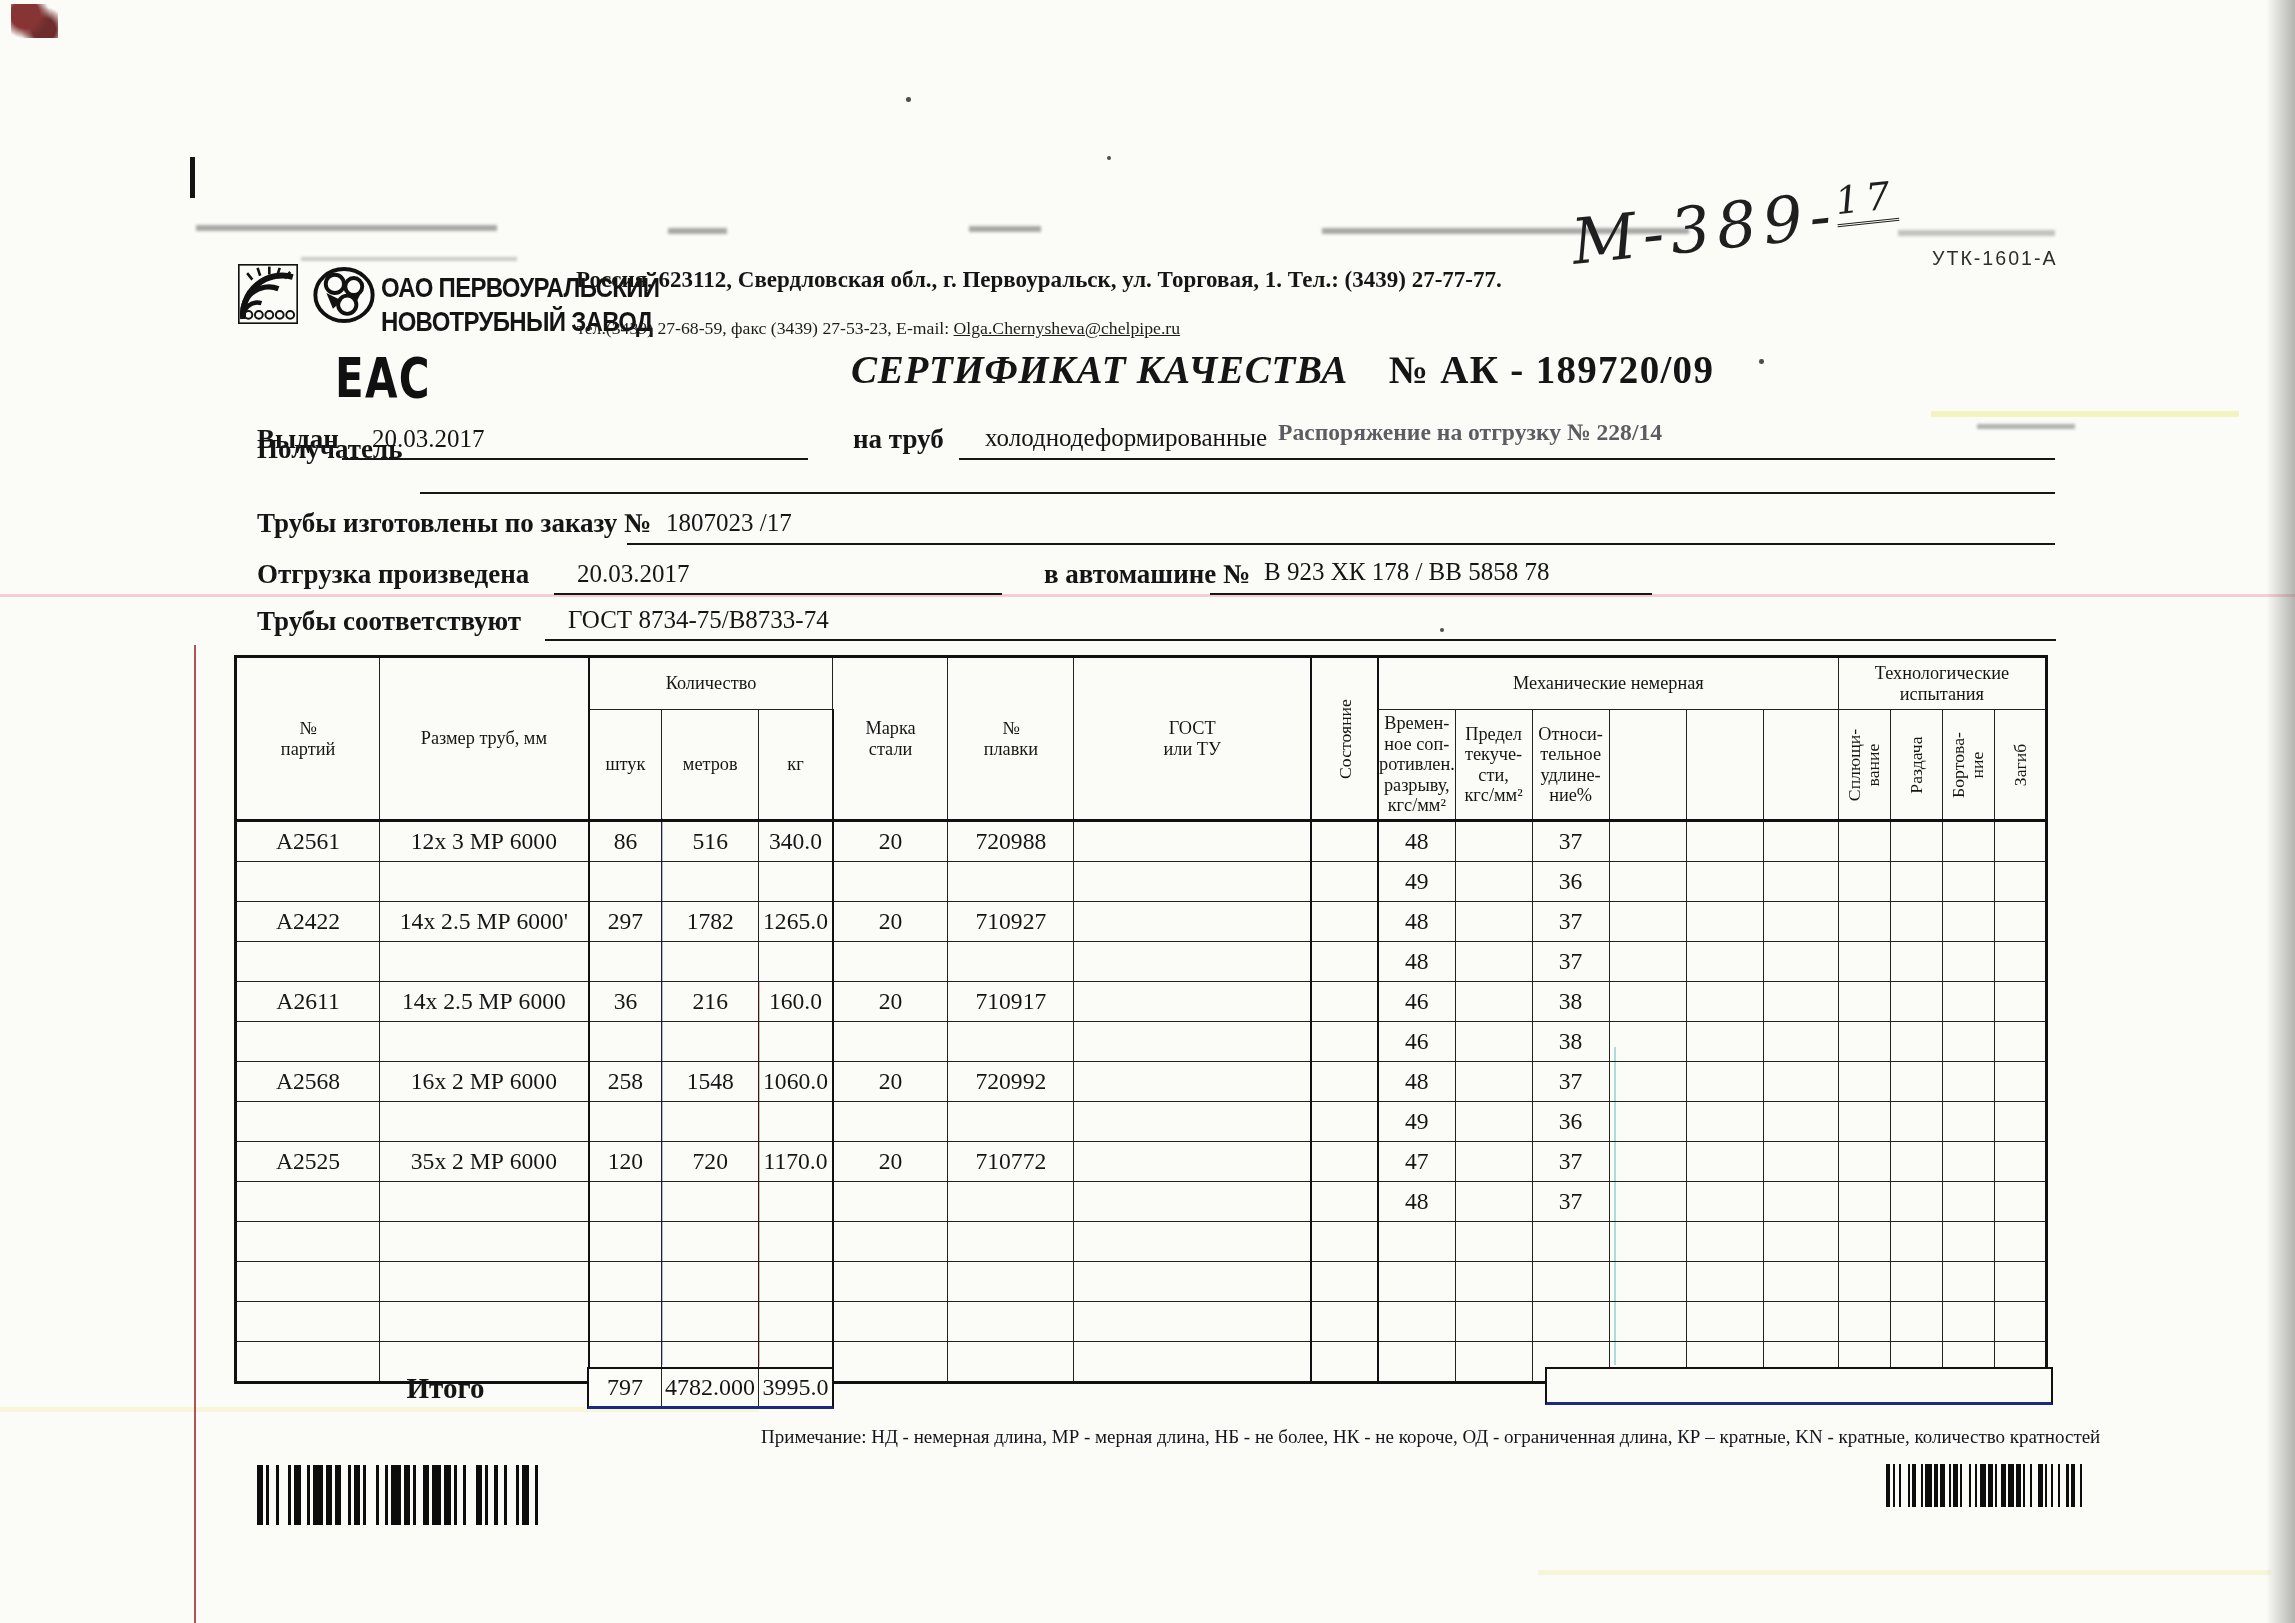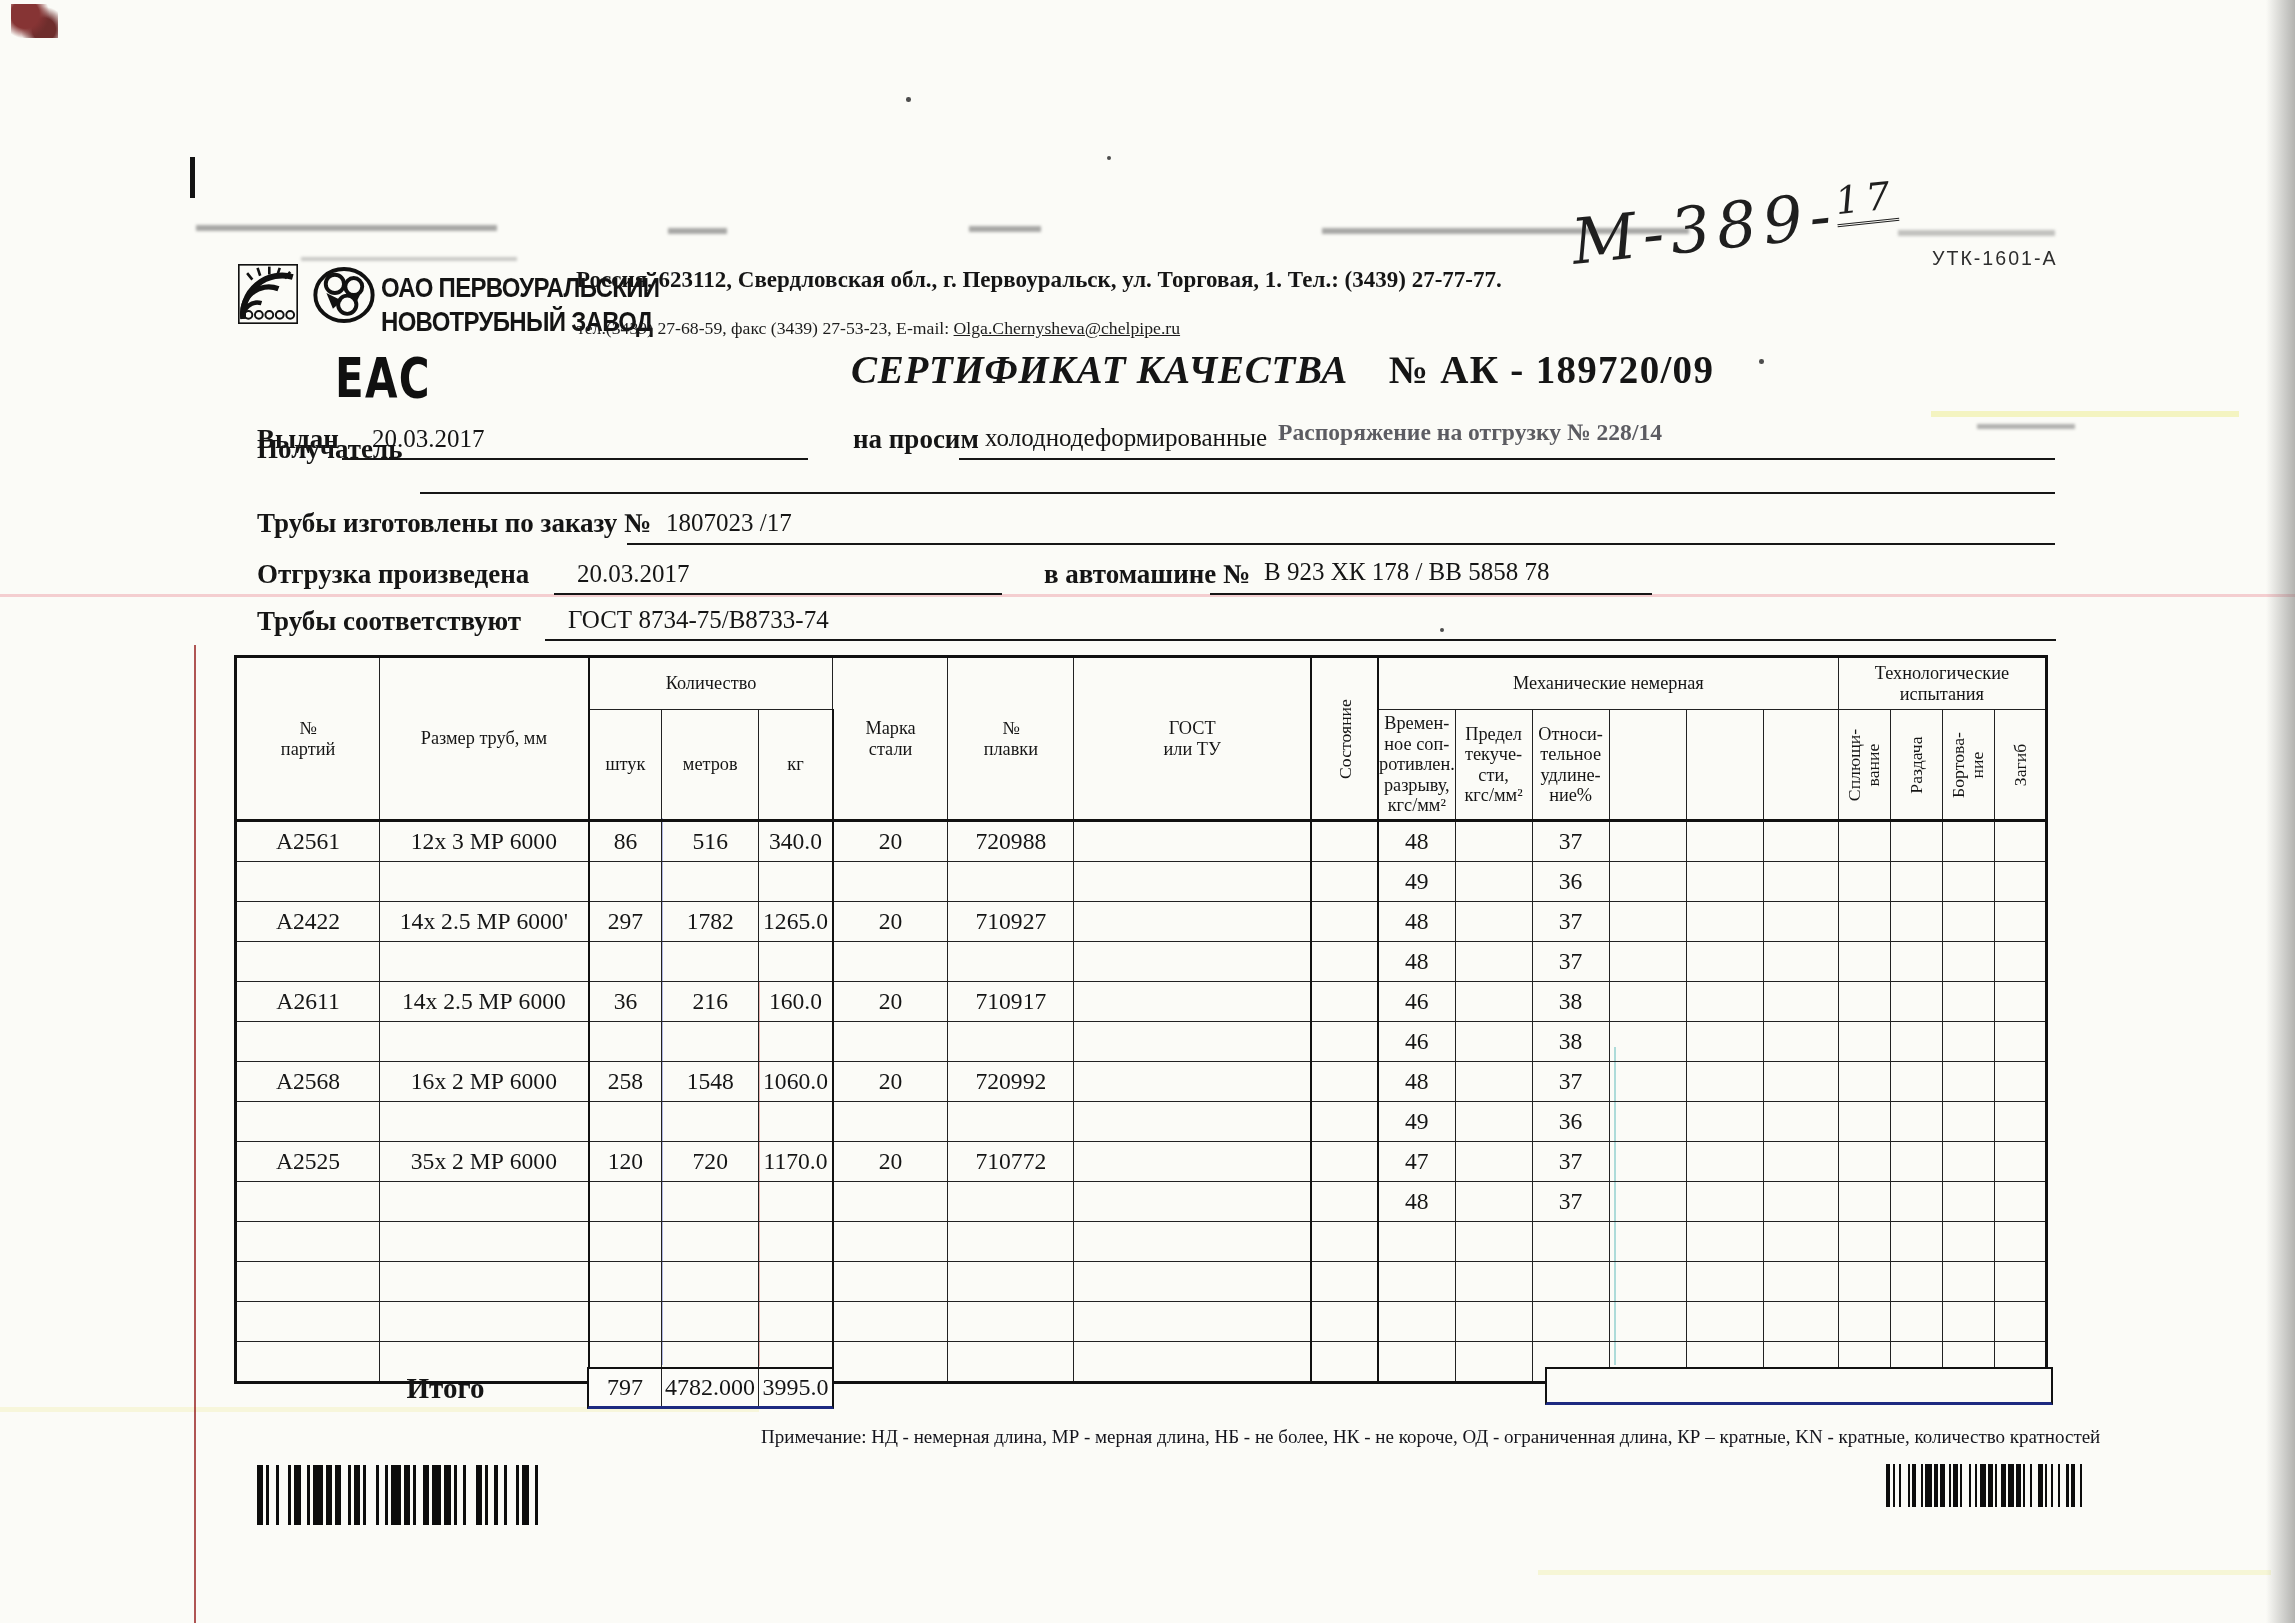--- a/index.html
+++ b/index.html
@@ -162,21 +162,21 @@
   <div class="abs formcode">УТК-1601-А</div>
 
   <div class="abs titleline">
     <span class="it">СЕРТИФИКАТ КАЧЕСТВА</span>
     <span class="num">№  АК - 189720/09</span>
   </div>
 
   <div class="abs flabel" style="left:257px;top:424px;">Выдан</div>
   <div class="abs fvalue" style="left:372px;top:425px;">20.03.2017</div>
   <div class="abs uline" style="left:342px;top:458px;width:466px;"></div>
-  <div class="abs flabel" style="left:853px;top:424px;">на просим</div>
+  <div class="abs flabel" style="left:853px;top:424px;">на труб</div>
   <div class="abs fvalue" style="left:985px;top:424px;">холоднодеформированные</div>
   <div class="abs faded" style="left:1278px;top:419px;">Распоряжение на отгрузку №   228/14</div>
   <div class="abs uline" style="left:959px;top:458px;width:1096px;"></div>
 
   <div class="abs flabel" style="left:257px;top:434px;">Получатель</div>
   <div class="abs uline" style="left:420px;top:492px;width:1635px;"></div>
 
   <div class="abs flabel" style="left:257px;top:508px;">Трубы изготовлены по заказу №</div>
   <div class="abs fvalue" style="left:666px;top:509px;">1807023  /17</div>
   <div class="abs uline" style="left:627px;top:543px;width:1428px;"></div>

